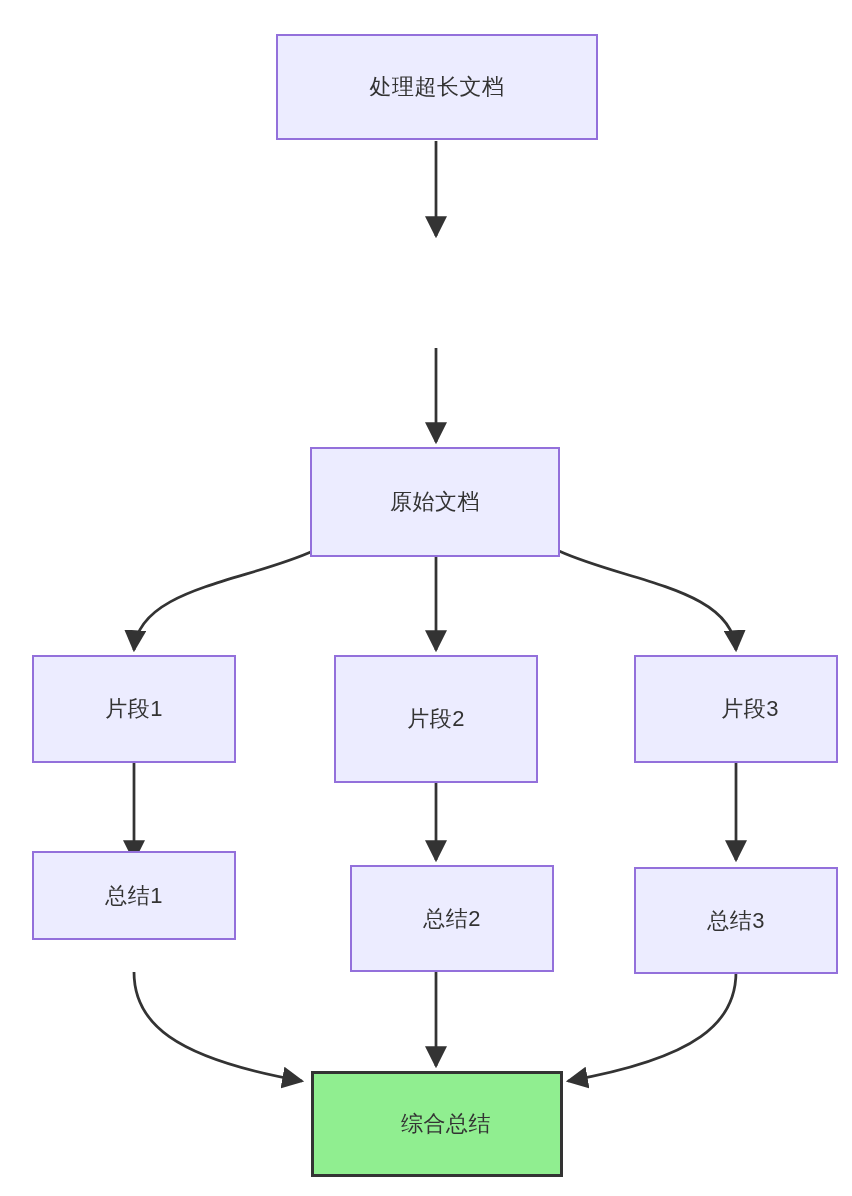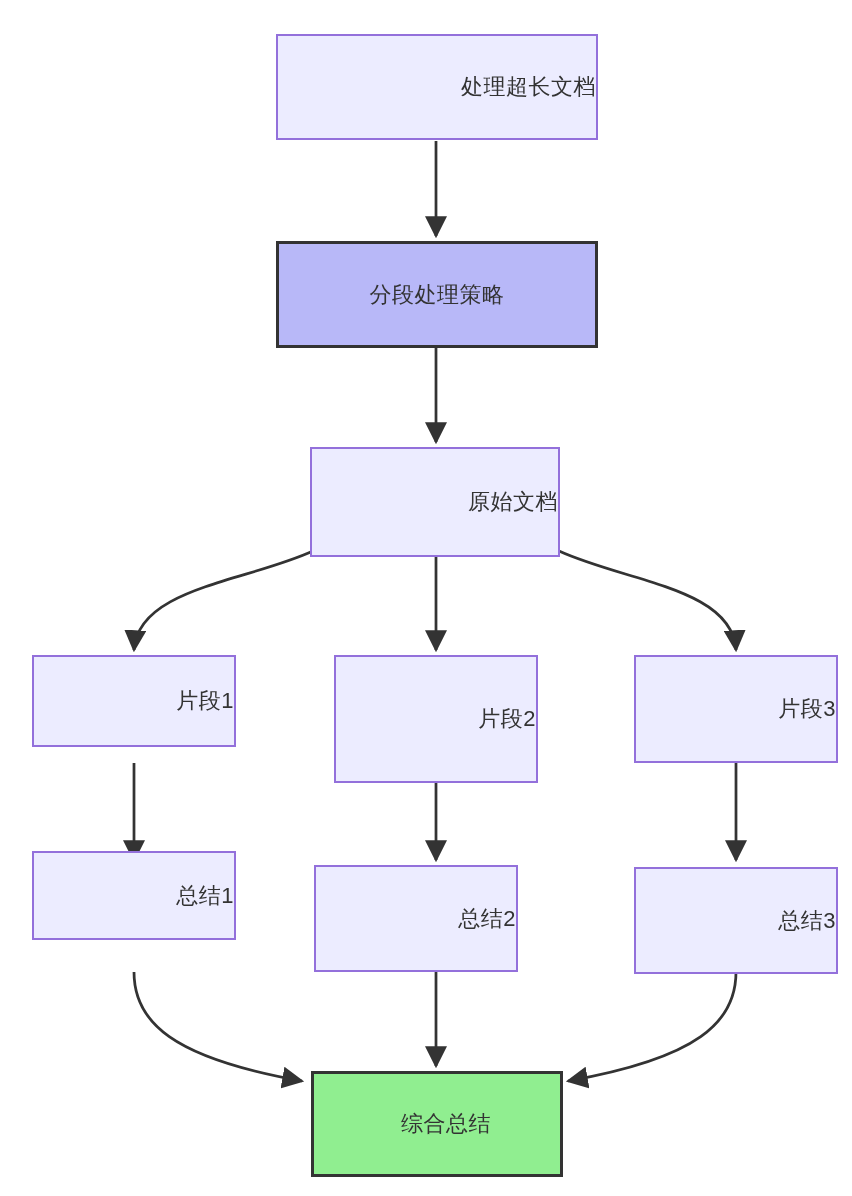--- a/index.html
+++ b/index.html
@@ -35,21 +35,20 @@
     align-items: center;
     justify-content: center;
     color: var(--text-color, #333333);
     font-size: 22px;
     letter-spacing: 0.5px;
     text-align: center;
   }
   .node.lavender {
     background: var(--node-fill, #ECECFF);
     border: 2px solid var(--node-border, #9370DB);
-    justify-content: flex-end;
   }
   .node.purple {
     background: var(--highlight-fill, #B8B8F8);
     border: 3.5px solid var(--highlight-border, #333333);
   }
   .node.green {
     background: var(--result-fill, #90EE90);
     border: 3.5px solid var(--result-border, #333333);
     padding-left: 18px;
   }
@@ -75,45 +74,42 @@
     <path d="M736,763 L736,860" marker-end="url(#arrow)"></path>
     <path d="M134,972 C 134,1022 172,1058 302,1081" marker-end="url(#arrow)"></path>
     <path d="M436,972 L436,1066" marker-end="url(#arrow)"></path>
     <path d="M736,972 C 736,1022 698,1058 568,1081" marker-end="url(#arrow)"></path>
   </svg>
 
   <div class="node lavender" style="left:276px; top:34px; width:322px; height:106px;">
     <span>处理超长文档</span>
   </div>
 
-  <div class="node purple" style="left:276px; top:241px; width:322px; height:107px;">
-    <span>分段处理策略</span>
-  </div>
 
   <div class="node lavender" style="left:310px; top:447px; width:250px; height:110px;">
     <span>原始文档</span>
   </div>
 
-  <div class="node lavender" style="left:32px; top:655px; width:204px; height:92px;">
+  <div class="node lavender" style="left:32px; top:655px; width:204px; height:108px;">
     <span>片段1</span>
   </div>
 
   <div class="node lavender" style="left:334px; top:655px; width:204px; height:128px;">
     <span>片段2</span>
   </div>
 
   <div class="node lavender" style="left:634px; top:655px; width:204px; height:108px;padding-left:28px;">
     <span>片段3</span>
   </div>
 
   <div class="node lavender" style="left:32px; top:851px; width:204px; height:89px;">
     <span>总结1</span>
   </div>
 
-  <div class="node lavender" style="left:314px; top:865px; width:204px; height:107px;">
+  <div class="node lavender" style="left:350px; top:865px; width:204px; height:107px;">
     <span>总结2</span>
   </div>
 
   <div class="node lavender" style="left:634px; top:867px; width:204px; height:107px;">
     <span>总结3</span>
   </div>
 
   <div class="node green" style="left:311px; top:1071px; width:252px; height:106px;">
     <span>综合总结</span>
   </div>

